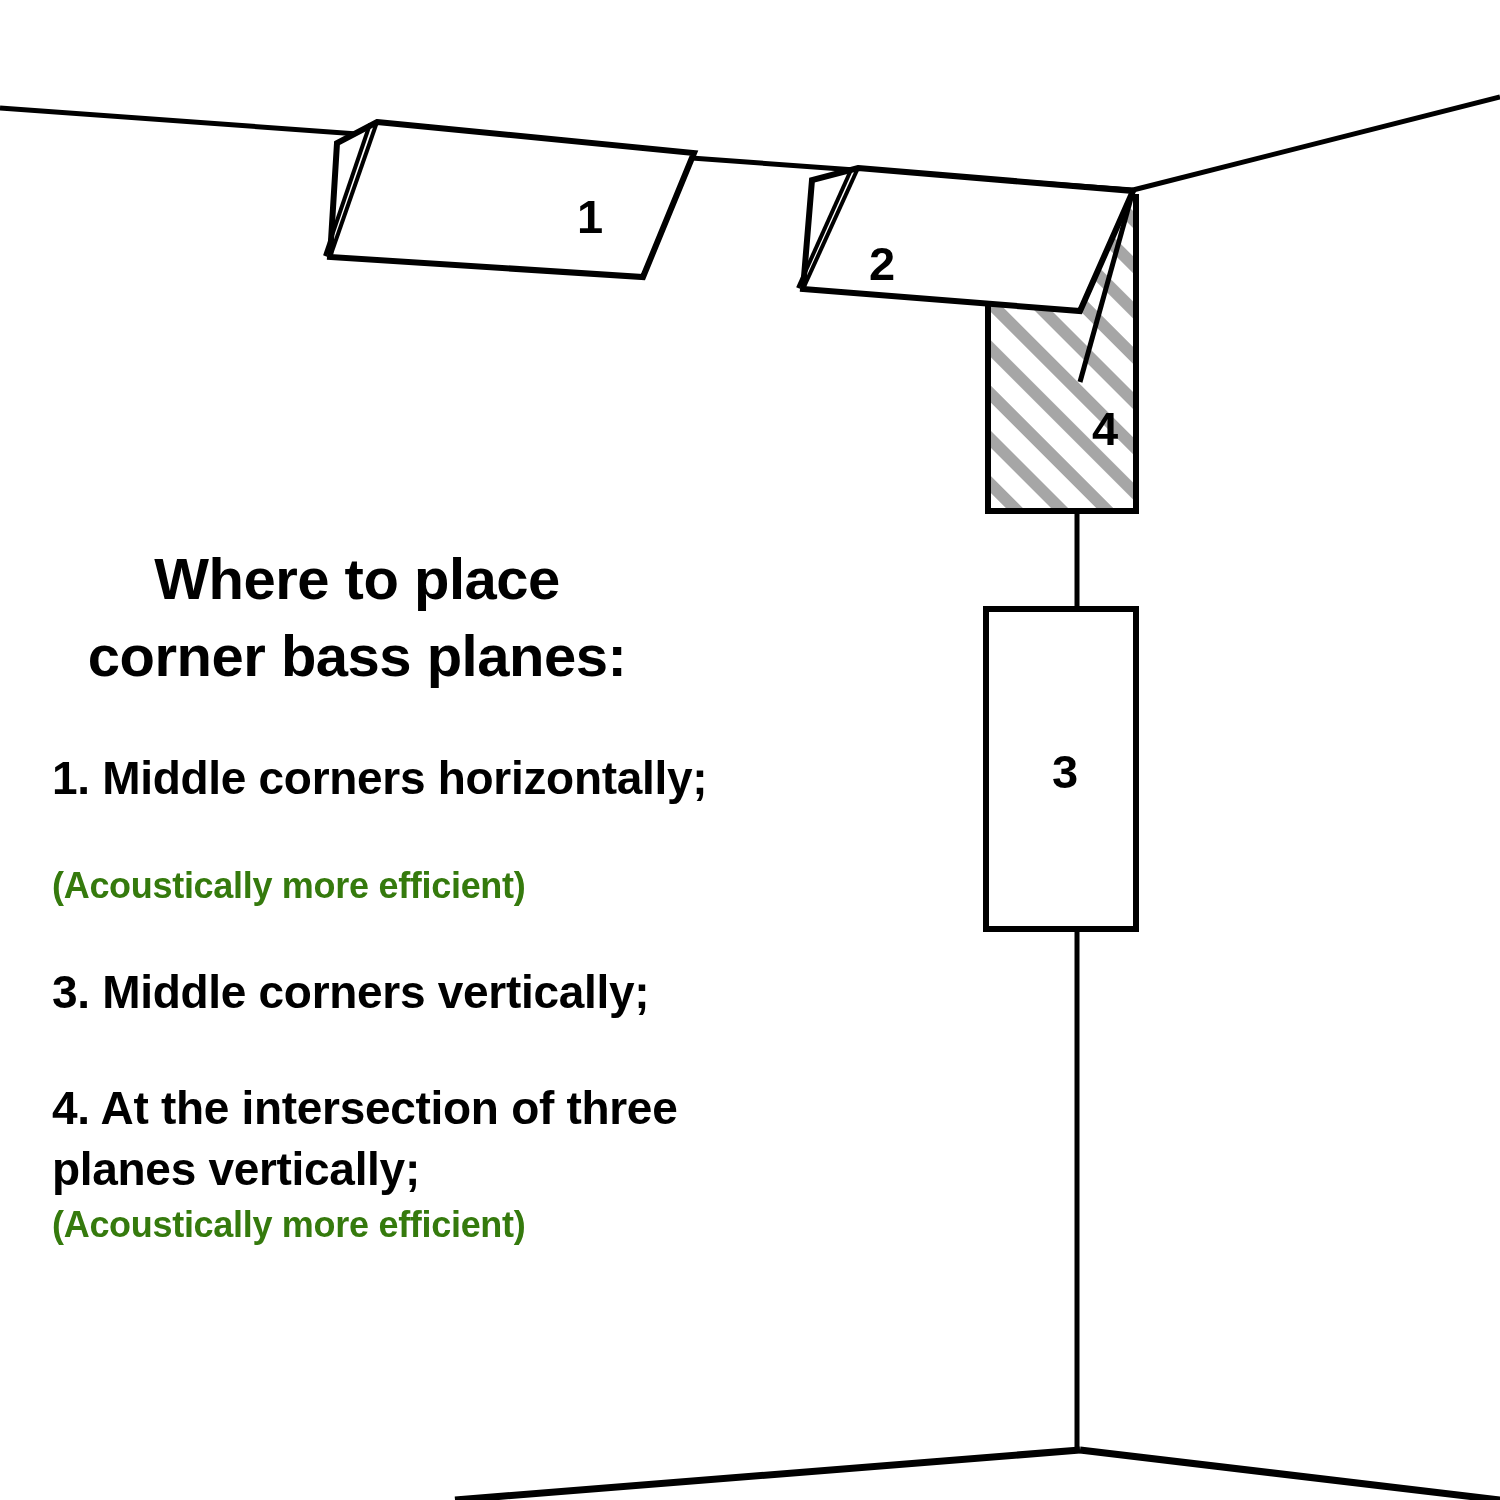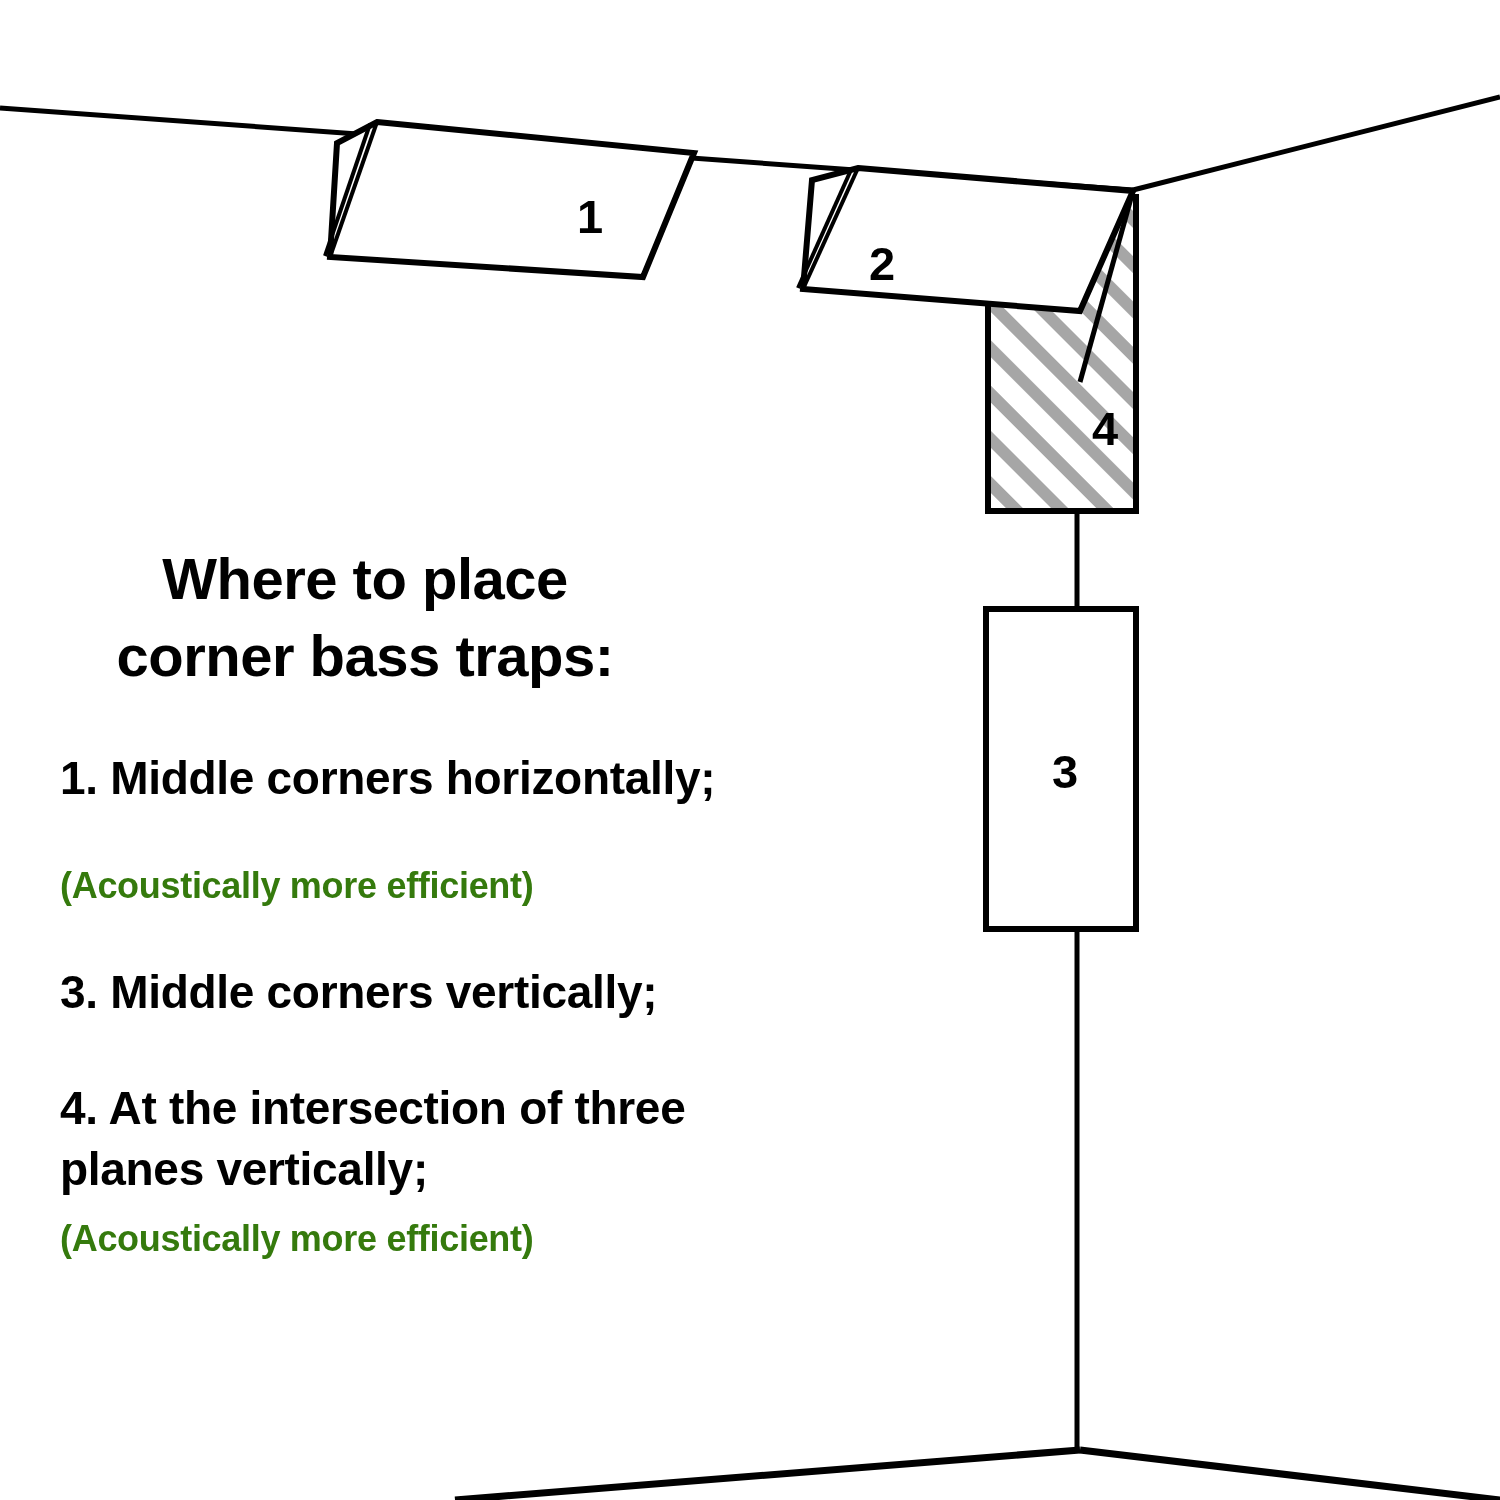--- a/index.html
+++ b/index.html
@@ -22,21 +22,21 @@
   #room-svg {
     position: absolute;
     left: 0;
     top: 0;
     width: 1500px;
     height: 1500px;
     display: block;
   }
   #legend {
     position: absolute;
-    left: 60px;
+    left: 52px;
     top: 540px;
     width: 700px;
   }
   .legend-title {
     font-weight: bold;
     font-size: 58px;
     line-height: 1.33;
     color: #000000;
     text-align: center;
     letter-spacing: -0.5px;
@@ -58,21 +58,21 @@
     line-height: 1.33;
     color: #000000;
     letter-spacing: -0.3px;
   }
   .legend-item-note {
     font-weight: bold;
     font-size: 36px;
     line-height: 1.25;
     color: #357a0d;
     letter-spacing: -0.3px;
-    margin-top: 16px;
+    margin-top: 2px;
   }
   .legend-item-note:empty { display: none; }
   .trap-label {
     font-weight: bold;
     font-size: 47px;
     fill: #000000;
     font-family: "Liberation Sans", sans-serif;
   }
 </style>
 </head>
@@ -118,21 +118,21 @@
       <polygon points="858,168 1133,191 1080,311 803,289 812,180" fill="#ffffff" stroke="#000000" stroke-width="6"></polygon>
       <line x1="858" y1="168" x2="803" y2="289" stroke="#000000" stroke-width="4"></line>
       <line x1="851" y1="170" x2="798" y2="288" stroke="#000000" stroke-width="4"></line>
       <text x="882" y="280" text-anchor="middle" class="trap-label">2</text>
     </g>
   </svg>
 
   <div id="legend">
     <div class="legend-title">
       <span>Where to place</span>
-      <span>corner bass traps:</span>
+      <span>corner bass planes:</span>
     </div>
     <ul class="legend-list">
       <li class="legend-item">
         <div class="legend-item-main">1. Middle corners horizontally;</div>
 
       </li>
       <li class="legend-item">
         <div class="legend-item-note">(Acoustically more efficient)</div>
       </li>
       <li class="legend-item">

